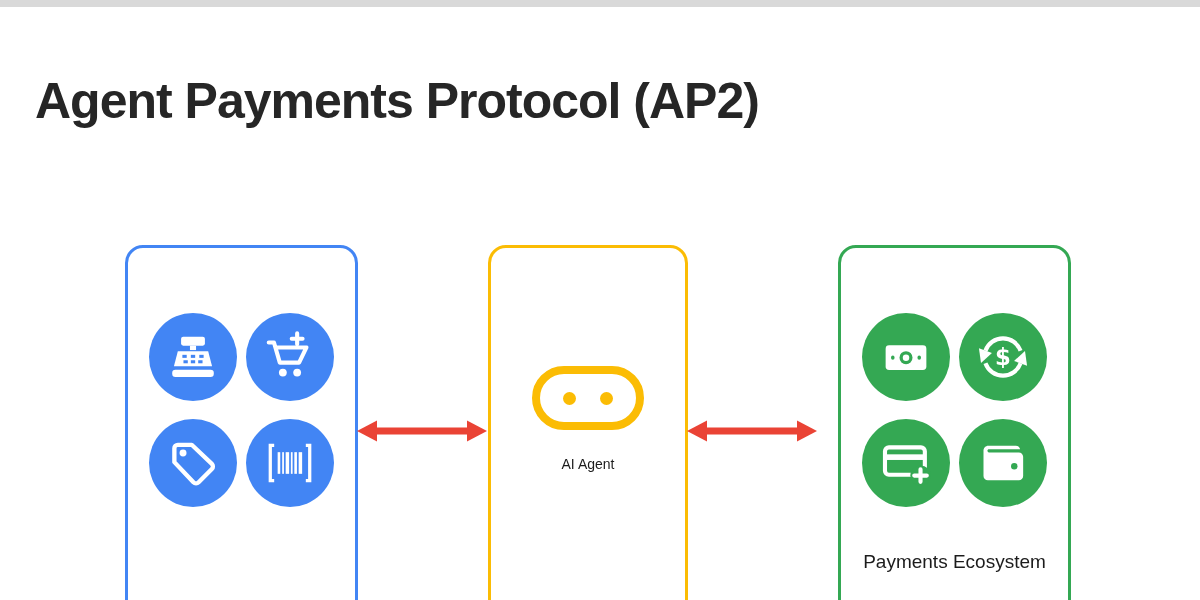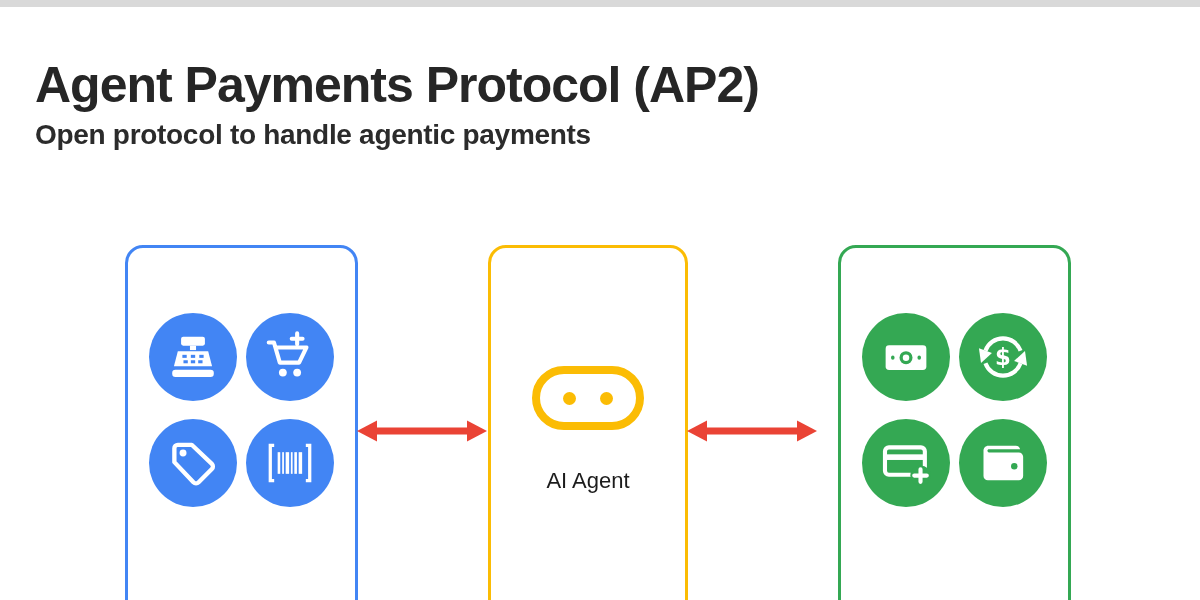--- a/index.html
+++ b/index.html
@@ -3,57 +3,56 @@
 <meta charset="utf-8">
 <style>
   * { margin:0; padding:0; box-sizing:border-box; }
   html,body { background:#ffffff; }
   body { font-family:"Liberation Sans","DejaVu Sans",sans-serif; color:#202124; }
 
   .canvas { position:relative; width:1200px; height:600px; background:#ffffff; overflow:hidden; }
 
   .top-strip { position:absolute; left:0; top:0; width:1200px; height:7px; background:#d9d9d9; }
 
-  .header { position:absolute; left:35px; top:58px; }
+  .header { position:absolute; left:35px; top:74px; }
   .header h1 { font-size:50px; font-weight:700; letter-spacing:-1px; color:#262626; line-height:1.1; }
   .header h2 { font-size:28px; font-weight:700; letter-spacing:-0.3px; color:#2b2b2b; margin-top:6px; }
 
   .box { position:absolute; top:245px; height:390px; background:#ffffff; border-radius:18px;
          display:flex; flex-direction:column; align-items:center; }
   .box-merchant  { left:125px; width:233px; border:3px solid #4285F4; }
   .box-agent     { left:488px; width:200px; border:3px solid #FBBC04; }
   .box-payments  { left:838px; width:233px; border:3px solid #34A853; }
 
   .icon-grid { display:grid; grid-template-columns:88px 88px; column-gap:9px; row-gap:18px; margin-top:65px; }
   .badge { width:88px; height:88px; border-radius:50%; display:flex; align-items:center; justify-content:center; }
   .badge.blue  { background:#4285F4; }
   .badge.green { background:#34A853; }
   .badge svg { width:52px; height:52px; display:block; }
 
   .box-label { margin-top:44px; font-size:19px; font-weight:400; color:#1c1c1c; white-space:nowrap; }
 
   .robot { margin-top:118px; width:112px; height:64px; border:8px solid #FBBC04; border-radius:36px;
            background:#ffffff; display:flex; align-items:center; justify-content:center; gap:24px; }
   .eye { width:13px; height:13px; border-radius:50%; background:#FBBC04; }
-  .agent-label { margin-top:38px; font-size:22px; }
+  .agent-label { margin-top:26px; font-size:14px; }
 
   .arrow { position:absolute; top:409px; width:132px; height:44px; }
   .arrow-1 { left:356px; }
   .arrow-2 { left:686px; }
 </style>
 </head>
 <body>
 
 <div class="canvas">
 
   <div class="top-strip"></div>
 
   <header class="header">
     <h1>Agent Payments Protocol (AP2)</h1>
-    <h2>Open protocol to handle agentic payments</h2>
   </header>
 
   <section class="box box-merchant">
     <div class="icon-grid">
 
       <div class="badge blue">
         <svg viewBox="0 0 24 24" aria-hidden="true">
           <rect x="6.5" y="2.6" width="11" height="4.2" rx="1" fill="#fff"></rect>
           <rect x="10.6" y="6.8" width="2.8" height="2" fill="#fff"></rect>
           <path d="M5 9.3 H19 L20.8 16.3 H3.2 Z" fill="#fff"></path>
@@ -155,15 +154,16 @@
       </div>
 
       <div class="badge green">
         <svg viewBox="0 0 24 24" aria-hidden="true">
           <path d="M3 6.2 C3 5 4 4 5.2 4 L18 4 C19 4 19.8 4.7 19.9 5.7 L5.5 5.7 C5.1 5.7 4.8 6 4.8 6.4 C4.8 6.8 5.1 7.1 5.5 7.1 L19.3 7.1 C20.4 7.1 21.3 8 21.3 9.1 L21.3 18 C21.3 19.1 20.4 20 19.3 20 L5 20 C3.9 20 3 19.1 3 18 Z" fill="#fff"></path>
           <circle cx="17.2" cy="13.5" r="1.5" fill="#34A853"></circle>
         </svg>
       </div>
 
     </div>
+    <div class="box-label">Payments Ecosystem</div>
   </section>
 
 </div>
 
 </body></html>

